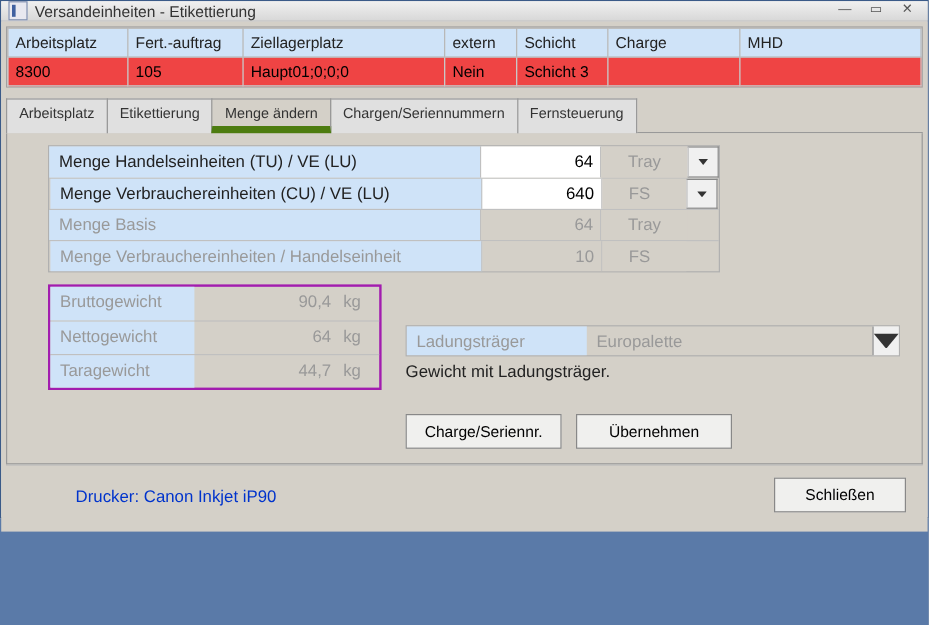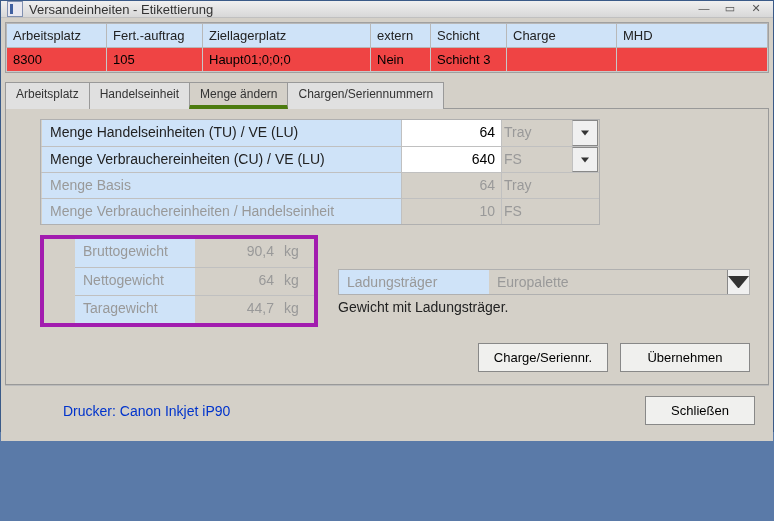--- a/index.html
+++ b/index.html
@@ -16,61 +16,61 @@
 
 .content { flex: 1; background: #d4d0c8; padding: 4px; display: flex; flex-direction: column; }
 
 .grid { border: 1px solid #a0a0a0; margin-bottom: 6px; }
 .grid table { border-collapse: collapse; width: 100%; font-size: 13px; }
 .grid th { background: #cfe3f8; font-weight: normal; text-align: left; padding: 4px 6px; border: 1px solid #b8b8b8; color: #222; }
 .grid td { background: #ef4444; padding: 4px 6px; border: 1px solid #c8c8c8; height: 22px; }
 
 .tabs { display: flex; border-bottom: 1px solid #999; margin-top: 2px; }
 .tab { padding: 4px 10px; font-size: 12px; background: #e0e0e0; border: 1px solid #999; border-bottom: none; margin-right: -1px; cursor: pointer; position: relative; top: 1px; color: #333; }
-.tab.active { background: #d4d0c8; border-bottom: 4px solid #4d7c0f; z-index: 2; text-align: center; }
+.tab.active { background: #d4d0c8; border-bottom: 6px solid #4d7c0f; z-index: 2; text-align: center; }
 
 .panel { border: 1px solid #999; border-top: none; padding: 10px 18px 12px 34px; flex: 1; background: #d4d0c8; }
 
 .qty-block { border: 1px solid #b0b0b0; width: 560px; margin-bottom: 10px; }
 .qty-row { display: flex; height: 26px; align-items: stretch; font-size: 14px; justify-content: center; }
 .qty-row .lab { background: #cfe3f8; flex: 0 0 360px; padding: 4px 8px; color: #222; border-right: 1px solid #c0c0c0; }
 .qty-row.dis .lab { color: #999; }
 .qty-row .val { background: #ffffff; flex: 0 0 100px; text-align: right; padding: 4px 6px; border-right: 1px solid #c0c0c0; }
 .qty-row.dis .val { background: #d4d0c8; color: #999; }
-.qty-row .unit { flex: 0 0 70px; background: #d4d0c8; color: #999; padding: 4px 2px; }
+.qty-row .unit { flex: 0 0 70px; background: #d4d0c8; color: #999; padding: 4px 22px; }
 .qty-row .dd { flex: 0 0 26px; background: #f0f0f0; border: 1px solid #888; border-left: 1px solid #c0c0c0; display: flex; align-items: center; justify-content: center; cursor: pointer; }
 .qty-row .dd svg { width: 8px; height: 6px; }
 .qty-row.dis .dd { visibility: hidden; }
 .qty-block .qty-row + .qty-row { border-top: 1px solid #c0c0c0; }
 
 .lower { display: flex; gap: 20px; }
 .left-col { width: 278px; }
 
 .count-block { border: 1px solid #b0b0b0; margin-bottom: 8px; }
 .count-row { display: flex; height: 26px; font-size: 14px; }
 .count-row + .count-row { border-top: 1px solid #c0c0c0; }
 .count-row .lab { background: #cfe3f8; flex: 0 0 150px; padding: 4px 8px; color: #222; }
 .count-row .val { background: #ffffff; flex: 1; text-align: right; padding: 4px 8px; }
 
-.weight-block { border: 4px solid #a21caf; padding-left: 31px; }
+.weight-block { border: 2px solid #a21caf; }
 .weight-row { display: flex; height: 28px; font-size: 14px; }
 .weight-row + .weight-row { border-top: 1px solid #c0c0c0; }
 .weight-row .lab { background: #cfe3f8; flex: 0 0 120px; padding: 4px 8px; color: #999; }
 .weight-row .val { flex: 1; text-align: right; padding: 4px 6px; color: #999; }
 .weight-row .unit { flex: 0 0 34px; padding: 4px 4px; color: #999; }
 
 .right-col { flex: 1; }
 .carrier-row { display: flex; border: 1px solid #b0b0b0; height: 26px; margin-top: 34px; margin-bottom: 4px; font-size: 14px; }
 .carrier-row .lab { background: #cfe3f8; flex: 0 0 150px; padding: 4px 8px; color: #999; }
 .carrier-row .val { flex: 1; padding: 4px 8px; color: #999; }
 .carrier-row .dd { flex: 0 0 22px; background: #f0f0f0; border-left: 1px solid #888; display: flex; align-items: center; justify-content: center; cursor: pointer; }
 
 .weight-note { font-size: 14px; color: #222; margin-bottom: 28px; }
 
-.btn-row { display: flex; gap: 12px; justify-content: flex-end; }
+.btn-row { display: flex; gap: 12px; justify-content: flex-start; }
 .btn { padding: 6px 14px; font-size: 13px; background: #f0f0ee; border: 1px solid #888; cursor: pointer; min-width: 130px; text-align: center; }
 
 .footer { display: flex; align-items: center; padding: 10px 14px 12px 14px; border-top: 1px solid #bbb; }
 .footer .printer { flex: 1; color: #0033cc; font-size: 14px; margin-left: 44px; }
 .footer .btn { min-width: 110px; }
 
 svg.chev { fill: #333; }
 </style>
 </head>
 <body>
@@ -111,23 +111,24 @@
           <td>Schicht 3</td>
           <td></td>
           <td></td>
         </tr>
           </tbody>
       </table>
     </div>
 
     <div class="tabs">
       <div class="tab">Arbeitsplatz</div>
-      <div class="tab">Handelseinheit</div>
+      <div class="tab">Etikettierung</div>
       <div class="tab active">Menge ändern</div>
       <div class="tab">Chargen/Seriennummern</div>
+      <div class="tab">Fernsteuerung</div>
     </div>
 
     <div class="panel">
 
       <div class="qty-block">
         <div class="qty-row">
           <div class="lab">Menge Handelseinheiten (TU) / VE (LU)</div>
           <div class="val">64</div>
           <div class="unit">Tray</div>
           <div class="dd">

